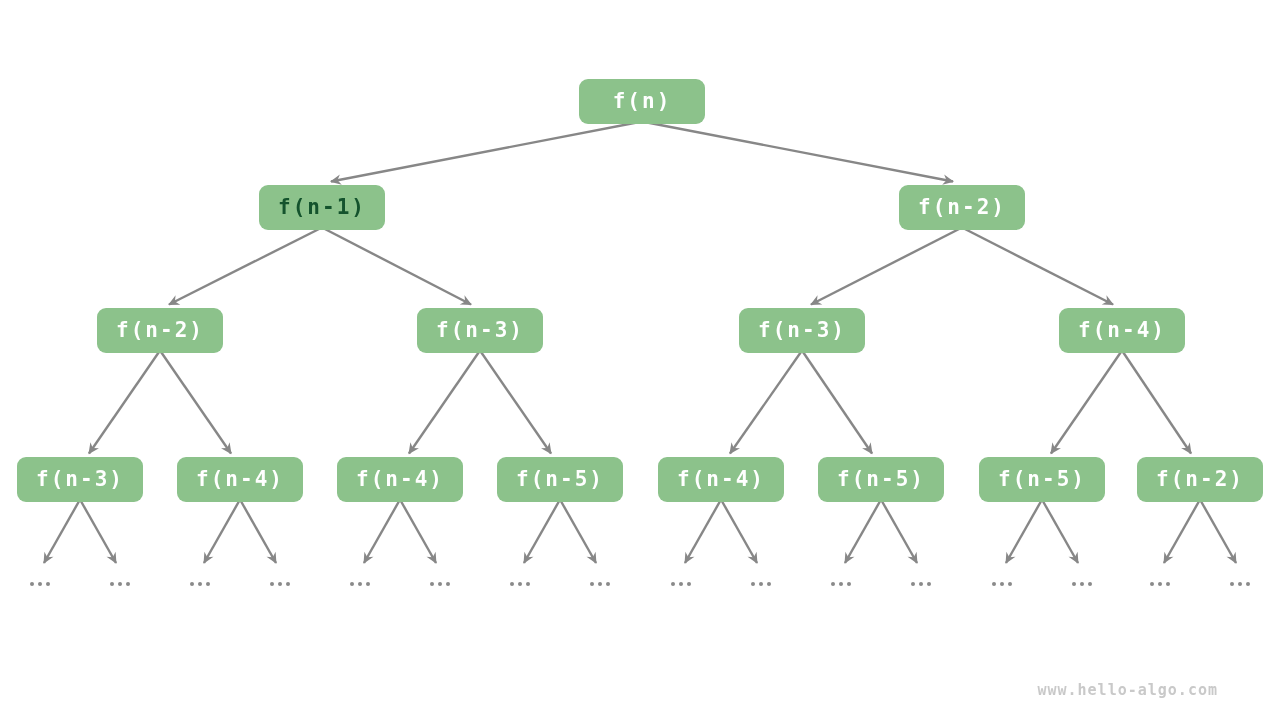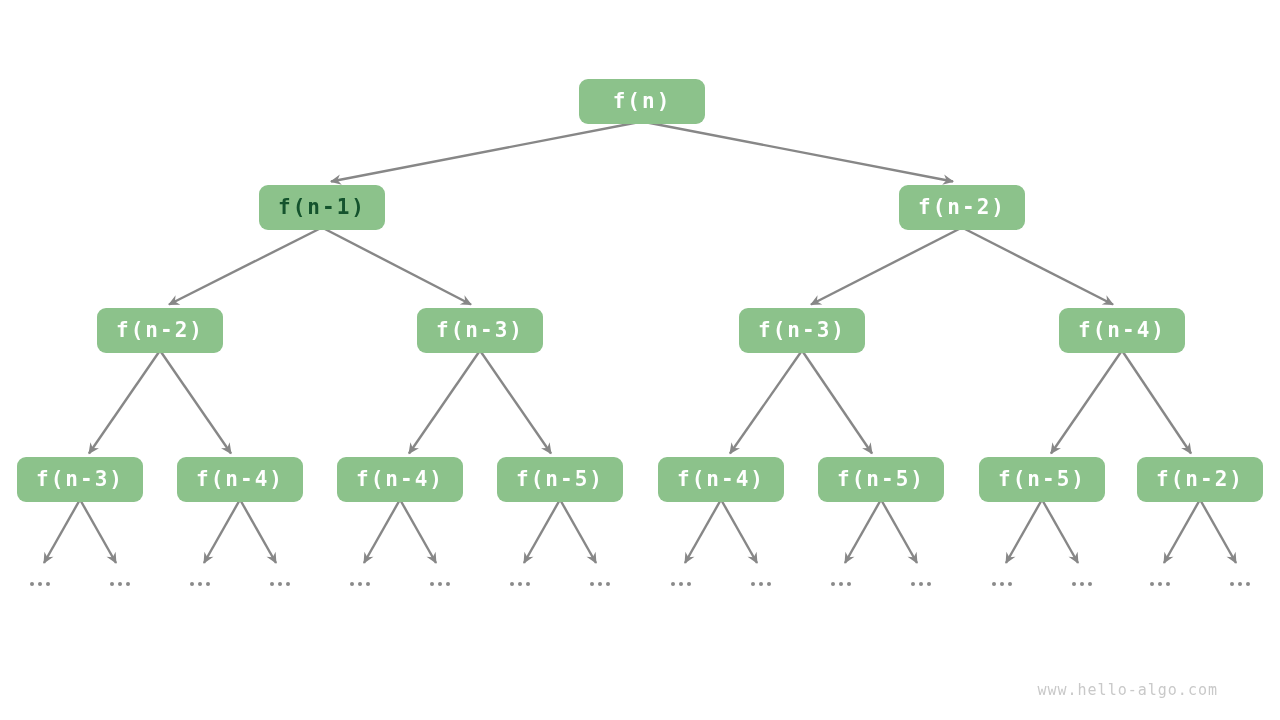--- a/index.html
+++ b/index.html
@@ -45,20 +45,21 @@
     height: 4px;
     border-radius: 50%;
     display: inline-block;
   }
   .watermark {
     position: absolute;
     right: 46px;
     bottom: 21px;
     font-size: 15px;
     letter-spacing: 1px;
+    font-weight: bold;
   }
 </style>
 </head>
 <body>
 
 <div class="canvas" style="background: rgb(255, 255, 255);">
   <svg class="edges" width="1280" height="720" viewBox="0 0 1280 720" xmlns="http://www.w3.org/2000/svg">
     <defs>
       <marker id="arrowhead" markerUnits="userSpaceOnUse" markerWidth="14" markerHeight="12" refX="11" refY="6" orient="auto">
         <path d="M1,0.8 L12,6 L1,11.2 L4.4,6 Z" fill="#878787"></path>

